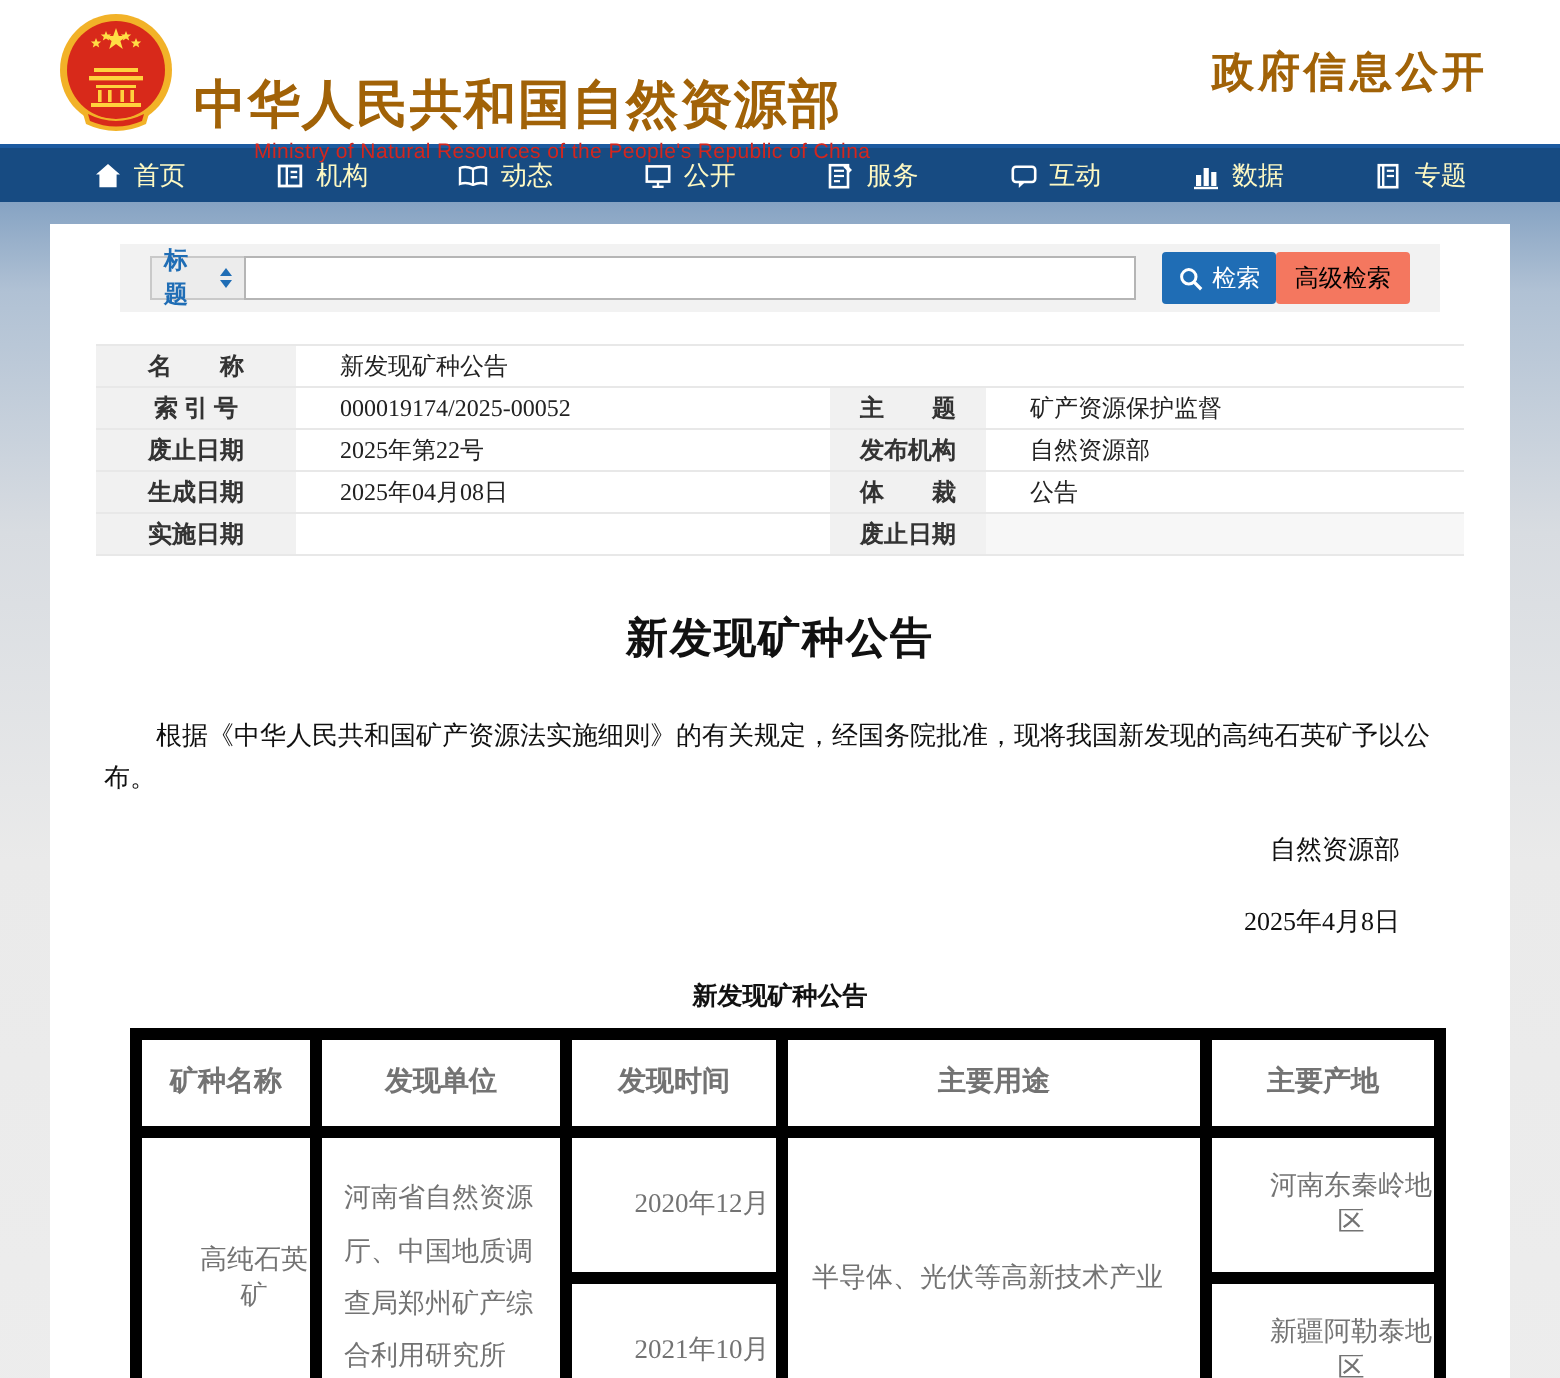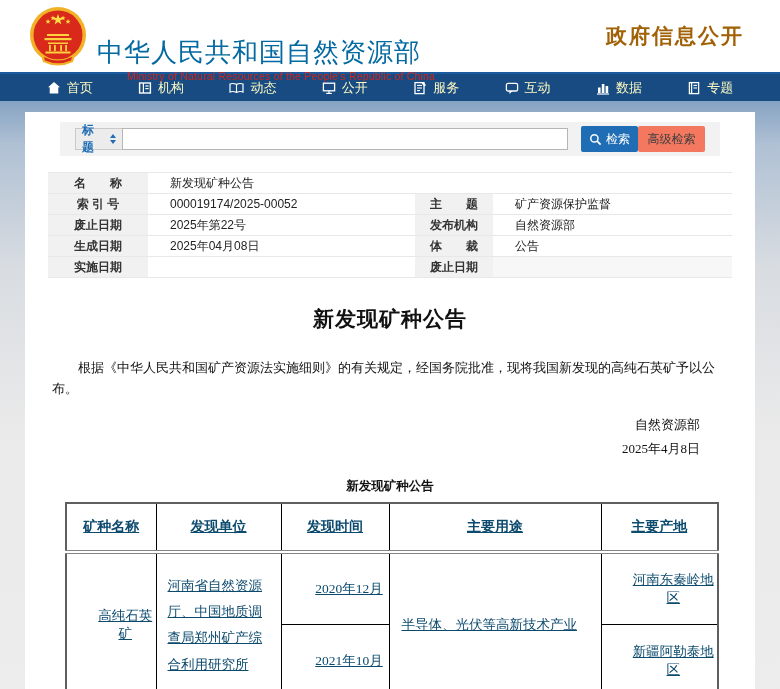--- a/index.html
+++ b/index.html
@@ -3,21 +3,21 @@
 <meta charset="utf-8">
 <style>
   * { margin:0; padding:0; box-sizing:border-box; }
   html,body { width:780px; height:689px; }
   body { font-family:"Liberation Sans",sans-serif; background:#ededed; overflow:hidden; }
 
   
   .header { height:72px; background:#fff; display:flex; align-items:center; padding:0 26px 0 28px; }
   .emblem { width:60px; height:62px; flex:0 0 auto; margin-top:2px; }
   .titles { margin-left:9px; }
-  .site-zh { color:#0369a1; font-size:26px; font-weight:normal; letter-spacing:1px; line-height:1.1;margin-top:48px; }
+  .site-zh { color:#a16207; font-size:26px; font-weight:bold; letter-spacing:1px; line-height:1.1;margin-top:48px; }
   .site-en { color:#d4261e; font-size:10.5px; margin-top:4px; letter-spacing:.2px;margin-left:30px; }
   .gov-title { margin-left:auto; color:#a16207; font-family:"Liberation Serif",serif; font-weight:bold; font-size:21px; letter-spacing:2px; padding-right:10px; }
 
   
   .nav-line { height:2px; background:#1c5aa0; }
   .nav { height:27px; background:#174b82; display:flex; align-items:center; justify-content:space-around; padding:0 24px; }
   .nav-item { display:flex; align-items:center; gap:6px; color:#fef9c3; font-size:13px; cursor:pointer; white-space:nowrap; }
   .nav-item svg { display:block; }
 
   
@@ -26,40 +26,40 @@
 
   
   .search-strip { margin:10px 35px 0; height:34px; background:#f2f2f2; display:flex; align-items:center; padding:0 15px; }
   .field-chip { height:22px; background:#ececec; border:1px solid #c9c9c9; border-right:none; color:#1f6db5; font-size:12px; font-weight:bold; display:flex; align-items:center; padding:0 6px; gap:4px; cursor:pointer; }
   .sort-arrows { display:flex; flex-direction:column; line-height:0; }
   .sort-arrows i { border-left:3.5px solid transparent; border-right:3.5px solid transparent; display:block; }
   .sort-arrows .up   { border-bottom:4px solid #1f6db5; margin-bottom:2px; }
   .sort-arrows .down { border-top:4px solid #1f6db5; }
   .search-input { width:452px; height:22px; border:1px solid #b5b5b5; background:#fff; font-size:12px; padding:0 6px; outline:none; }
   .btn-search { width:57px; height:26px; background:#1f6db5; color:#fff; border:none; border-radius:2px; font-size:12px; display:flex; align-items:center; justify-content:center; gap:4px; margin-left:13px; cursor:pointer; }
-  .btn-adv { width:68px; height:26px; background:#f4775f; color:#404040; border:none; border-radius:2px; font-size:12px; cursor:pointer; }
-
-  
-  .meta { display:grid; grid-template-columns:100px 267px 78px 1fr; margin:16px 23px 16px; border-top:1px solid #e8e8e8; font-family:Liberation Sans, sans-serif; }
+  .btn-adv { width:68px; height:26px; background:#f4775f; color:#000000; border:none; border-radius:2px; font-size:12px; cursor:pointer; }
+
+  
+  .meta { display:grid; grid-template-columns:100px 267px 78px 1fr; margin:16px 23px 16px; border-top:1px solid #e8e8e8; font-family:Liberation Serif, serif; }
   .meta > div { height:21px; line-height:20px; border-bottom:1px solid #e8e8e8; font-size:12px; overflow:hidden; white-space:nowrap; }
   .mlabel { background:#f1f1f1; text-align:center; font-weight:bold; color:#333; }
   .mval { padding-left:22px; color:#222; }
   .span3 { grid-column:2 / 5; }
   .mval.empty-gray { background:#f7f7f7; }
 
   
   .article-title { text-align:center; font-size:21px; font-weight:bold; color:#111; margin-top:27px; letter-spacing:1px; }
   .article-p { margin:24px 27px 0; text-indent:2em; font-size:13px; line-height:1.65; color:#111; font-family:"Liberation Serif",serif; }
   .sig { text-align:right; margin:16px 55px 0 0; font-size:13px; color:#111; font-family:"Liberation Serif",serif; }
-  .sig-date { margin-top:6px;padding-left:44px; }
+  .sig-date { margin-top:18px;padding-left:44px; }
 
   
   .dtable-caption { text-align:center; font-weight:bold; font-size:12.5px; margin-top:20px; font-family:"Liberation Serif",serif; color:#111; }
   table.dtable { border-collapse:collapse; table-layout:fixed; width:652px; margin:7px 0 0 40px; border:2px solid #5f5f5f; }
-  .dtable th, .dtable td { border:1px solid #000000; font-family:"Liberation Serif",serif; color:#0c4a6e;text-decoration:underline; }
+  .dtable th, .dtable td { border:6px solid #000000; font-family:"Liberation Serif",serif; color:#737373; }
   .dtable th { height:49px; font-size:14px; font-weight:bold; text-align:center; border-bottom:4px double #848484; }
   .dtable td { height:73px; font-size:13.5px; text-align:center; vertical-align:middle;padding-left:28px; }
   .dtable td.discoverer { text-align:left; padding:0 6px 0 11px; line-height:1.95; }
   .dtable td.usage { text-align:left; padding-left:12px; }
 </style>
 </head>
 <body>
 
 <div class="header">
   <svg class="emblem" viewBox="0 0 60 62">

